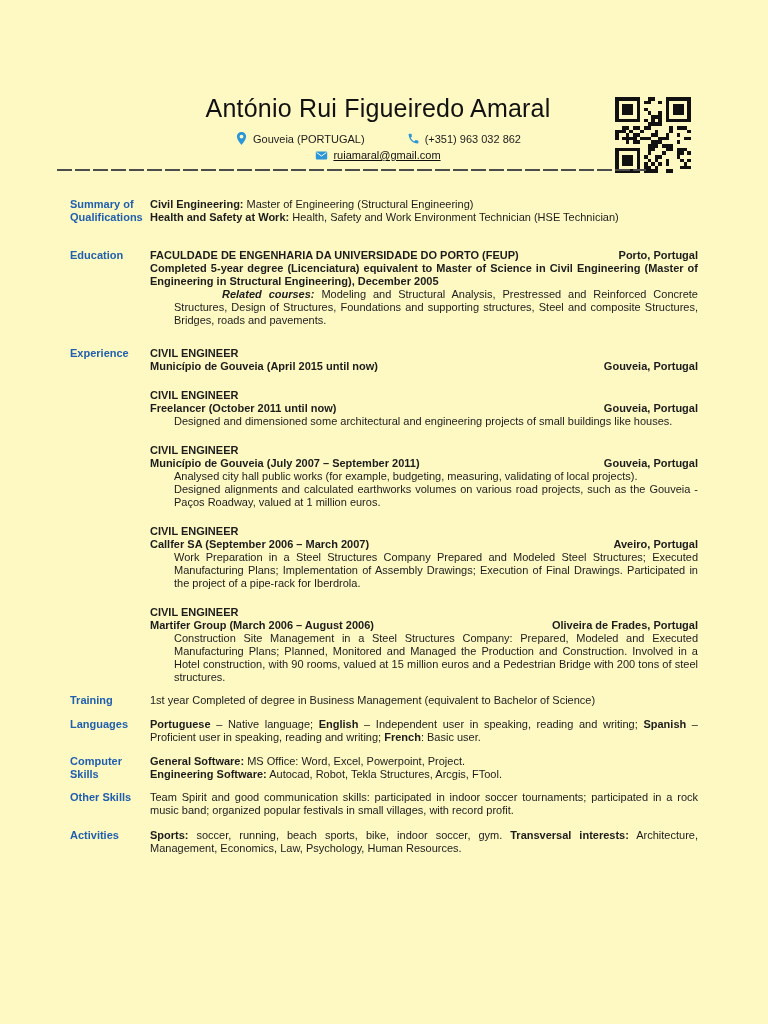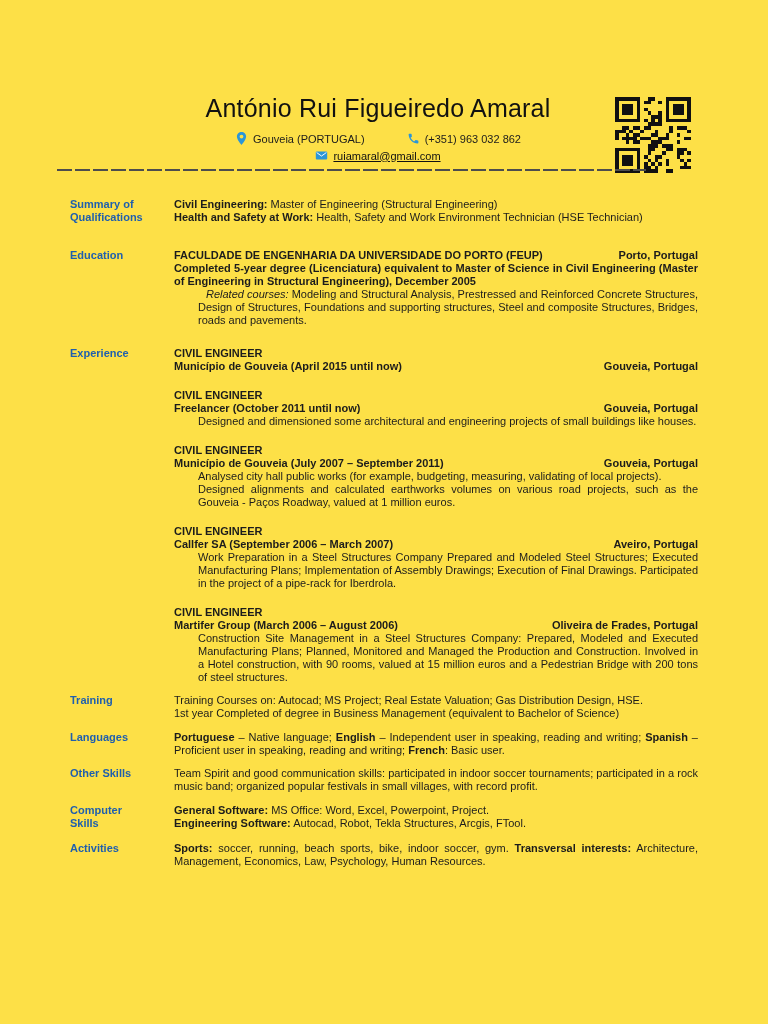--- a/index.html
+++ b/index.html
@@ -1,39 +1,39 @@
 <!DOCTYPE html>
 <html><head>
 <meta charset="utf-8">
 <style>
   * { margin:0; padding:0; box-sizing:border-box; }
   html,body { background:#ffffff; }
   body { font-family:"Liberation Sans", sans-serif; color:#1c1c1c; }
-  .page { position:relative; width:768px; height:1024px; background:#fde047; overflow:hidden; }
+  .page { position:relative; width:768px; height:1024px; background:#fef9c3; overflow:hidden; }
 
   
   .header { position:absolute; top:94px; left:0; width:756px; text-align:center; }
   .name { font-size:25px; font-weight:400; color:#111; letter-spacing:0.2px; }
   .contact-row { margin-top:9px; display:flex; justify-content:center; align-items:center; gap:42px; font-size:11px; }
   .contact-item { display:flex; align-items:center; gap:5px; }
-  .contact-row2 { margin-top:4px; display:flex; justify-content:center; align-items:center; gap:5px; font-size:11px; }
+  .contact-row2 { margin-top:4px; display:flex; justify-content:center; align-items:flex-start; gap:5px; font-size:11px; }
   .cicon { width:13px; height:13px; flex:0 0 auto; }
   .email-link { color:#111; text-decoration:underline; }
 
   .qr-box { position:absolute; top:97px; right:77px; width:76px; height:76px; }
 
   .divider { position:absolute; top:169px; left:57px; width:589px; height:2px;
     background:repeating-linear-gradient(90deg,#4d4d4d 0 15px,transparent 15px 18px); }
 
   
   .content { position:absolute; top:198px; left:70px; width:628px; font-size:11px; line-height:13px; }
-  .section { display:grid; grid-template-columns:80px 1fr;gap:24px; }
+  .section { display:grid; grid-template-columns:80px 1fr; }
   .slabel { color:#1f5fae; font-weight:700; padding-right:6px; }
   .b { font-weight:700; }
-  .bi { font-weight:400; font-style:italic; }
+  .bi { font-weight:700; font-style:italic;margin-left:40px; }
   .just { text-align:justify; }
   .indent { margin-left:24px; }
   .rc { margin-left:24px; text-indent:8px; }
 
   .mt25 { margin-top:25px; }
   .mt20 { margin-top:20px; }
   .mt15 { margin-top:10px; }
   .mt11 { margin-top:11px; }
   .mt10 { margin-top:10px; }
   .mt12 { margin-top:12px; }
@@ -357,45 +357,44 @@
           </div>
           <div class="indent just">Construction Site Management in a Steel Structures Company: Prepared, Modeled and Executed Manufacturing Plans; Planned, Monitored and Managed the Production and Construction. Involved in a Hotel construction, with 90 rooms, valued at 15 million euros and a Pedestrian Bridge with 200 tons of steel structures.</div>
         </div>
 
       </div>
     </div>
 
     <div class="section mt15">
       <div class="slabel">Training</div>
       <div>
-        <div>Training Courses on: Autocad; MS Project; Real Estate Valuation; Gas Distribution Design, HSE.</div>
         <div>1st year Completed of degree in Business Management (equivalent to Bachelor of Science)</div>
       </div>
     </div>
 
     <div class="section mt11">
       <div class="slabel">Languages</div>
       <div class="just">
         <span class="b">Portuguese</span><span> – Native language; </span><span class="b">English</span><span> – Independent user in speaking, reading and writing; </span><span class="b">Spanish</span><span> – Proficient user in speaking, reading and writing; </span><span class="b">French</span><span>: Basic user.</span>
       </div>
-    </div>
-
-    <div class="section mt10">
-      <div class="slabel">Other Skills</div>
-      <div class="just">Team Spirit and good communication skills: participated in indoor soccer tournaments; participated in a rock music band; organized popular festivals in small villages, with record profit.</div>
     </div>
 
     <div class="section mt11">
       <div class="slabel">Computer Skills</div>
       <div>
         <div><span class="b">General Software:</span><span> MS Office: Word, Excel, Powerpoint, Project.</span></div>
         <div><span class="b">Engineering Software:</span><span> Autocad, Robot, Tekla Structures, Arcgis, FTool.</span></div>
       </div>
     </div>
 
+    <div class="section mt10">
+      <div class="slabel">Other Skills</div>
+      <div class="just">Team Spirit and good communication skills: participated in indoor soccer tournaments; participated in a rock music band; organized popular festivals in small villages, with record profit.</div>
+    </div>
+
     <div class="section mt12">
       <div class="slabel">Activities</div>
       <div class="just">
         <span class="b">Sports:</span><span> soccer, running, beach sports, bike, indoor soccer, gym. </span><span class="b">Transversal interests:</span><span> Architecture, Management, Economics, Law, Psychology, Human Resources.</span>
       </div>
     </div>
 
   </div>
 </div>
 

